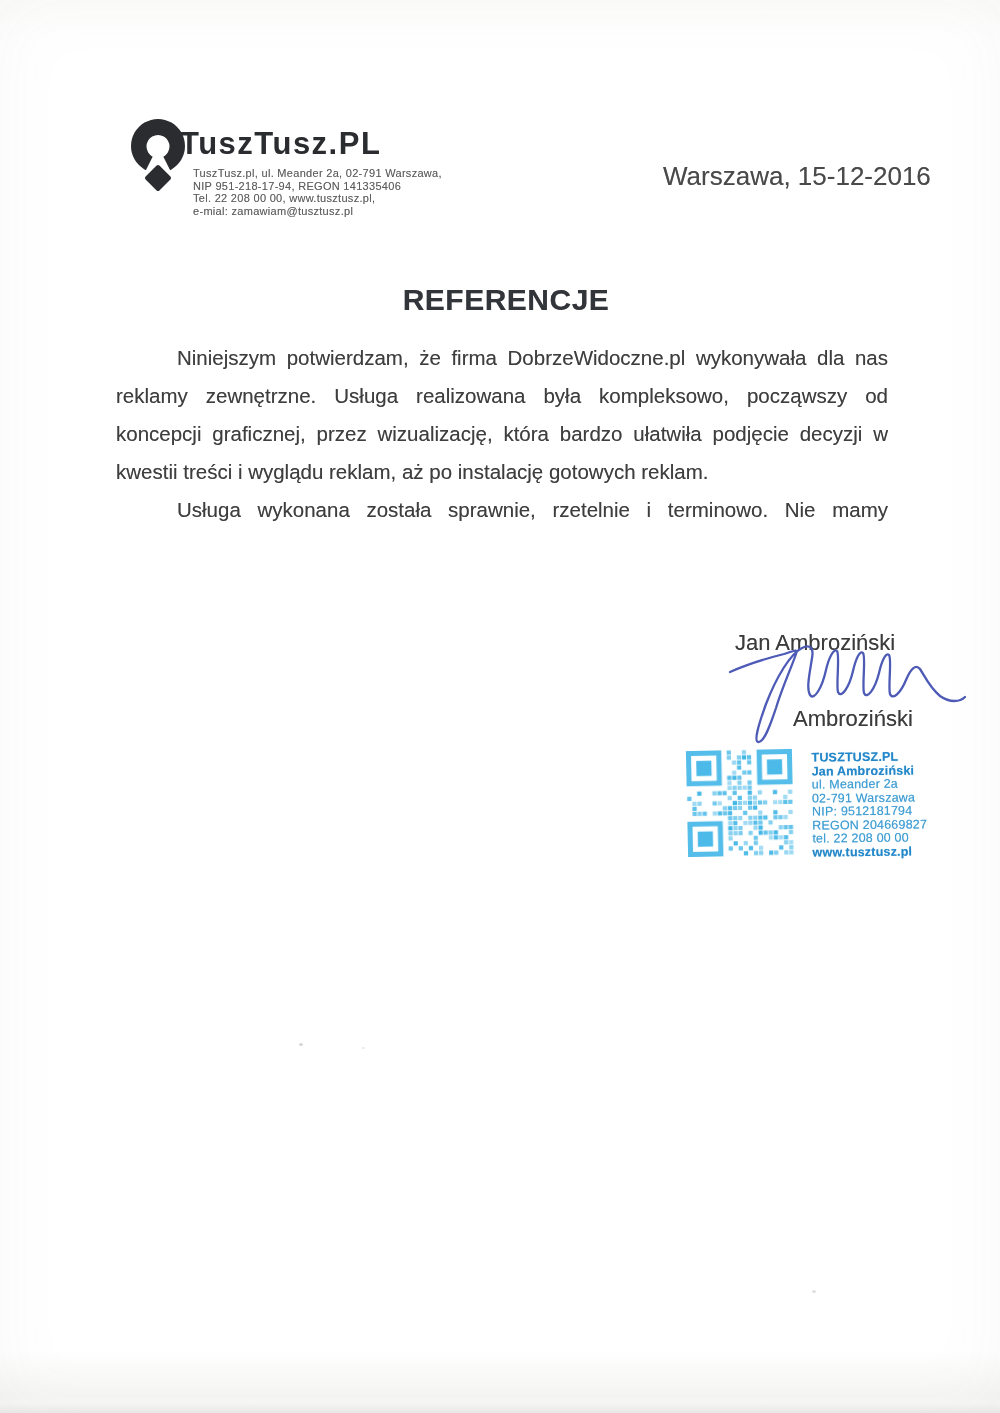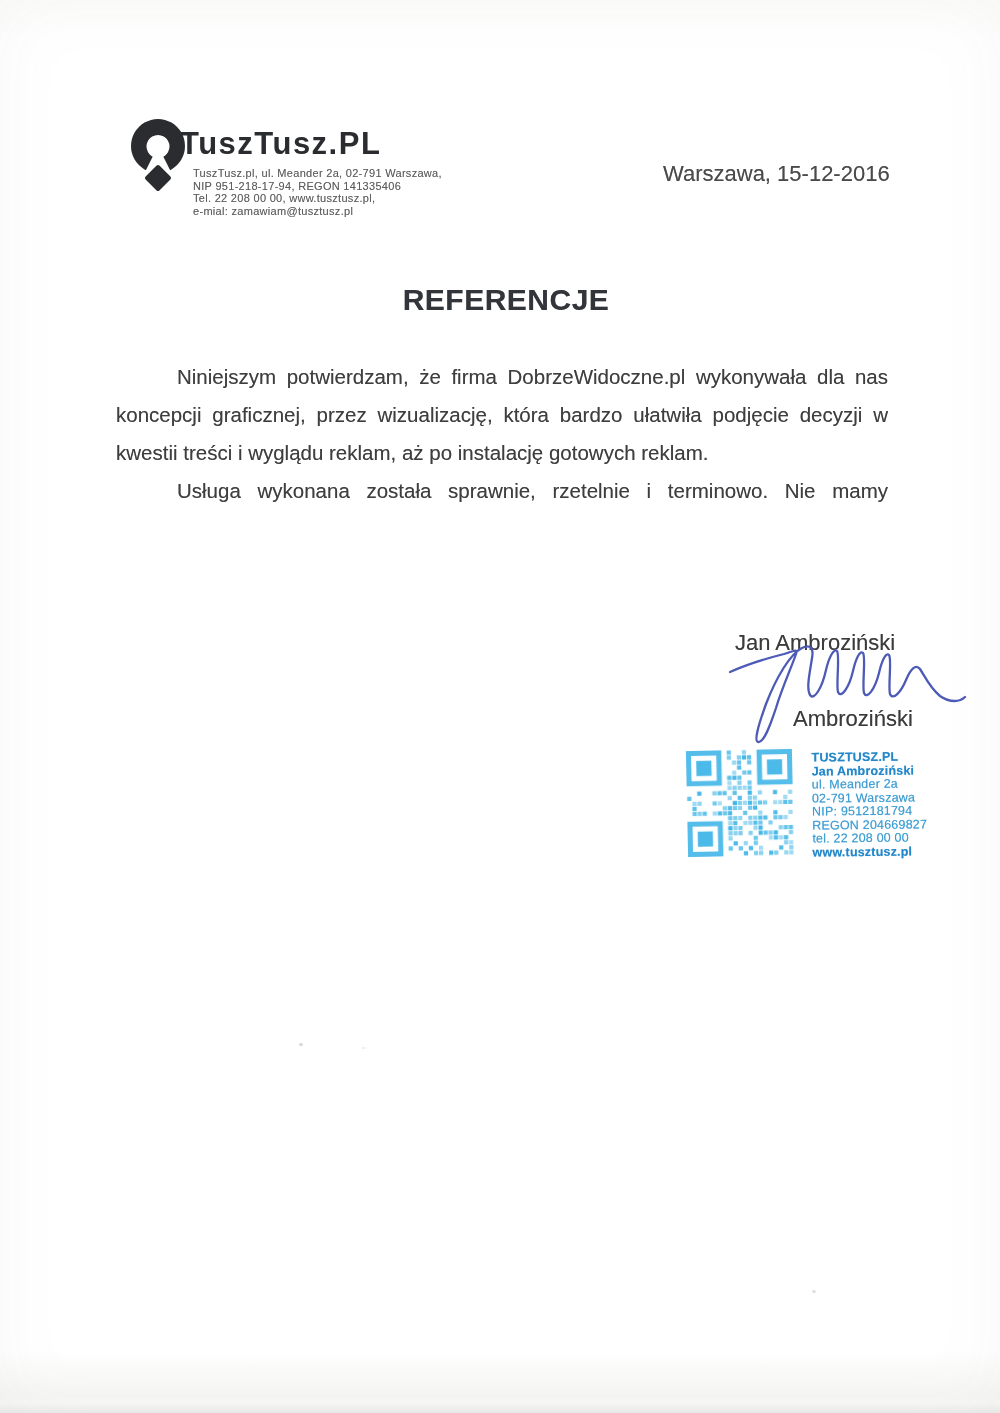--- a/index.html
+++ b/index.html
@@ -9,27 +9,27 @@
     box-shadow:inset 0 0 70px rgba(120,120,120,.05);
     font-family:"Liberation Sans",sans-serif;
   }
   .tx{text-shadow:0 0 .6px rgba(80,80,80,.55);}
   
   .logo-icon{position:absolute;left:117px;top:112px;width:82px;height:86px;}
   .brand{position:absolute;left:180px;top:126px;font-size:31px;font-weight:bold;
          letter-spacing:1.5px;color:#2a2c2f;transform:scaleY(1.02);}
   .addr{position:absolute;left:193px;top:167px;font-size:11px;line-height:12.7px;
         color:#5d5d5d;letter-spacing:.3px;text-shadow:0 0 .6px rgba(110,110,110,.5);}
-  .date{position:absolute;left:663px;top:161px;font-size:22px;color:#4a4a4a;}
+  .date{position:absolute;left:663px;top:161px;font-size:26px;color:#4a4a4a;}
   
   .title{position:absolute;left:0;top:283px;width:1000px;text-align:center;
          padding-left:12px;box-sizing:border-box;font-size:30px;font-weight:bold;
          letter-spacing:.5px;color:#32353a;}
   
-  .body{position:absolute;left:116px;top:339px;width:772px;color:#3e3e3e;margin-top:19px;}
+  .body{position:absolute;left:116px;top:339px;width:772px;color:#3e3e3e;}
   .bline{height:38px;line-height:38px;font-size:20.5px;text-align:justify;white-space:normal;}
   .full{text-align-last:justify;}
   .ind{padding-left:61px;}
   
   .sig-name{position:absolute;left:735px;top:630px;font-size:22px;color:#3b3b3b;}
   .sig-role{position:absolute;left:793px;top:706px;font-size:22px;color:#3b3b3b;}
   .sig-svg{position:absolute;left:718px;top:640px;width:250px;height:115px;}
   
   .qr{position:absolute;left:687px;top:749px;width:106px;height:108px;
       transform:rotate(-1.2deg);filter:blur(.3px) saturate(1.1);}
@@ -69,20 +69,21 @@
     <div>NIP 951-218-17-94, REGON 141335406</div>
     <div>Tel. 22 208 00 00, www.tusztusz.pl,</div>
     <div>e-mial: zamawiam@tusztusz.pl</div>
   </div>
   <div class="date tx">Warszawa, 15-12-2016</div>
 
   <div class="title tx">REFERENCJE</div>
 
   <div class="body tx">
     <div class="bline full ind">Niniejszym potwierdzam, że firma DobrzeWidoczne.pl wykonywała dla nas</div>
+    <div class="bline full">reklamy zewnętrzne. Usługa realizowana była kompleksowo, począwszy od</div>
     <div class="bline full">koncepcji graficznej, przez wizualizację, która bardzo ułatwiła podjęcie decyzji w</div>
     <div class="bline">kwestii treści i wyglądu reklam, aż po instalację gotowych reklam.</div>
     <div class="bline full ind">Usługa wykonana została sprawnie, rzetelnie i terminowo. Nie mamy</div>
   </div>
 
   <div class="sig-name tx">Jan Ambroziński</div>
   <svg class="sig-svg" viewBox="0 0 250 115">
     <path id="sig-path" fill="none" stroke="#4d5ab6" stroke-width="2.3" stroke-linecap="round" d="M 12,32 C 30,24 50,18 66,14 C 76,11 80,8 78,14 C 74,26 64,48 58,68
          C 52,86 46,103 40,102 C 36,101 40,86 48,64 C 58,38 72,14 84,8
          C 92,4 96,8 94,18 C 92,32 88,48 92,55 C 96,61 104,48 108,30

